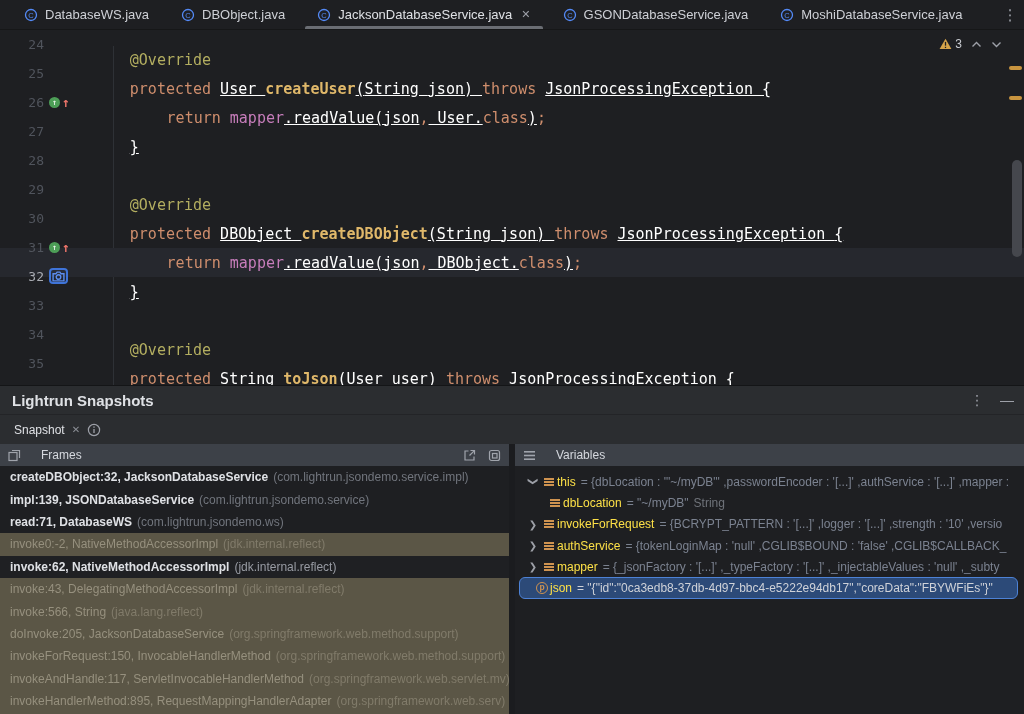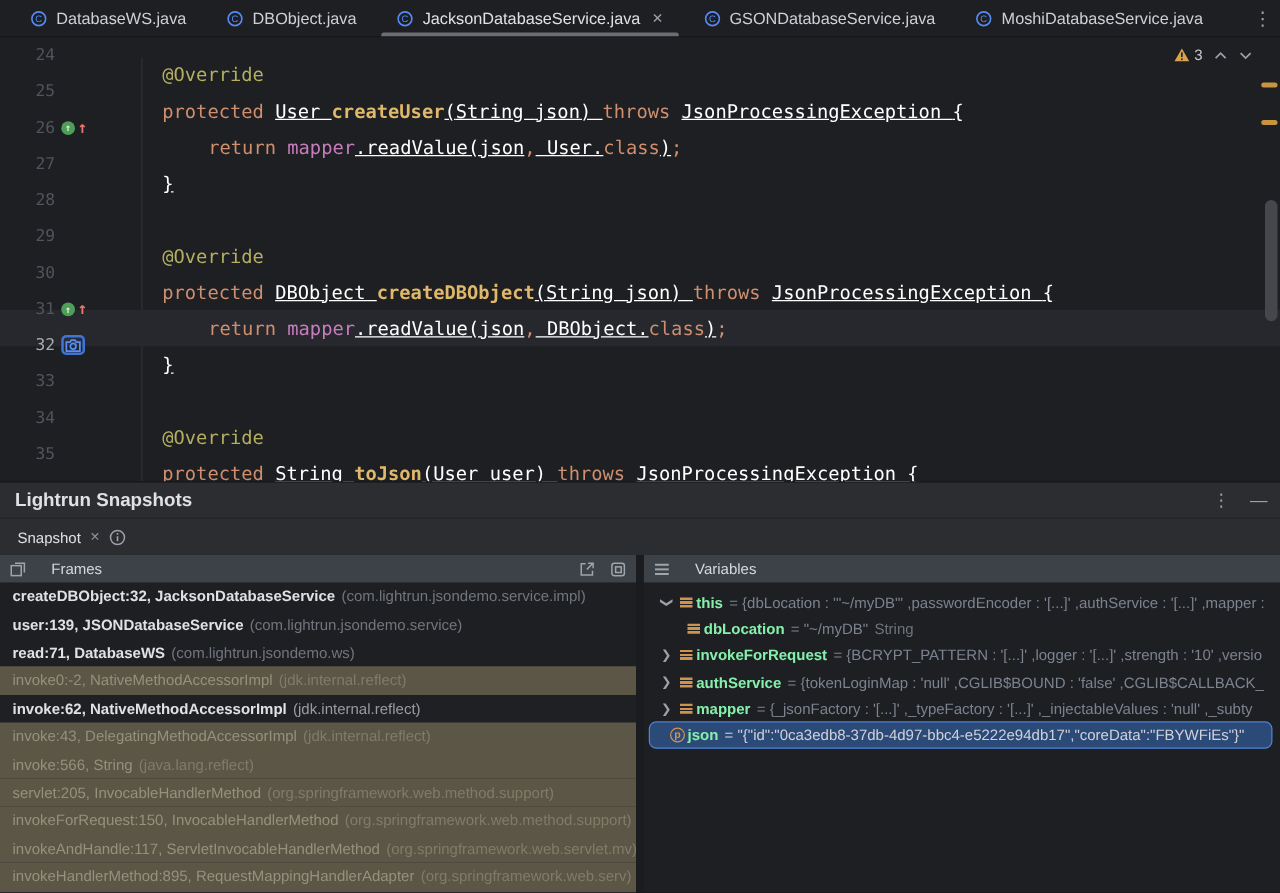--- a/index.html
+++ b/index.html
@@ -70,21 +70,21 @@
   .frow.dark .fpkg { color:#989ba3; }
   
   .vars-rows { padding-top:5px; }
   .vrow { height:21.3px; display:flex; align-items:center; font-size:12px; white-space:nowrap; overflow:hidden; padding-left:10px; }
   .vrow .chev { width:16px; flex:none; color:#9da0a8; font-size:10px; text-align:center; }
   .vrow .chev .c { display:inline-block; transform:rotate(0deg); }
   .vrow .chev.open .c { transform:rotate(90deg); }
   .vrow .vicon { width:16px; flex:none; display:flex; justify-content:center; }
   .field-bars { width:10px; height:8px; background:linear-gradient(#cf9350 0 2px, transparent 2px 3px, #cf9350 3px 5px, transparent 5px 6px, #cf9350 6px 8px); }
   .param-circ { width:12px; height:12px; border:1.4px solid #cf9350; border-radius:50%; color:#cf9350; font-size:8.5px; line-height:9.5px; text-align:center; font-weight:bold; }
-  .vrow .vname { font-weight:bold; color:#86efac; margin-right:5px; }
+  .vrow .vname { font-weight:normal; color:#fde047; margin-right:5px; }
   .vrow .vval { color:#7b8290; }
   .vrow .vval2 { color:#6f737a; margin-left:5px; }
   .vrow.selected { background:#2c4a78; border:1px solid #4d82d6; border-radius:6px; margin:0 6px 0 4px; padding-left:6px; }
   .vrow.selected .vval { color:#cfd2d8; }
 </style>
 </head>
 <body>
 
 <div class="app">
 
@@ -231,21 +231,21 @@
                 </svg>
             </span>
           </span>
         </div>
         <div class="frames-rows" id="frames-mount">
             <div class="frow normal">
               <span class="fmain">createDBObject:32, JacksonDatabaseService</span>
               <span class="fpkg">(com.lightrun.jsondemo.service.impl)</span>
             </div>
             <div class="frow normal">
-              <span class="fmain">user:139, JSONDatabaseService</span>
+              <span class="fmain">impl:139, JSONDatabaseService</span>
               <span class="fpkg">(com.lightrun.jsondemo.service)</span>
             </div>
             <div class="frow normal">
               <span class="fmain">read:71, DatabaseWS</span>
               <span class="fpkg">(com.lightrun.jsondemo.ws)</span>
             </div>
             <div class="frow lib">
               <span class="fmain">invoke0:-2, NativeMethodAccessorImpl</span>
               <span class="fpkg">(jdk.internal.reflect)</span>
             </div>
@@ -255,21 +255,21 @@
             </div>
             <div class="frow lib">
               <span class="fmain">invoke:43, DelegatingMethodAccessorImpl</span>
               <span class="fpkg">(jdk.internal.reflect)</span>
             </div>
             <div class="frow lib">
               <span class="fmain">invoke:566, String</span>
               <span class="fpkg">(java.lang.reflect)</span>
             </div>
             <div class="frow lib">
-              <span class="fmain">servlet:205, InvocableHandlerMethod</span>
+              <span class="fmain">doInvoke:205, JacksonDatabaseService</span>
               <span class="fpkg">(org.springframework.web.method.support)</span>
             </div>
             <div class="frow lib">
               <span class="fmain">invokeForRequest:150, InvocableHandlerMethod</span>
               <span class="fpkg">(org.springframework.web.method.support)</span>
             </div>
             <div class="frow lib">
               <span class="fmain">invokeAndHandle:117, ServletInvocableHandlerMethod</span>
               <span class="fpkg">(org.springframework.web.servlet.mv)</span>
             </div>

